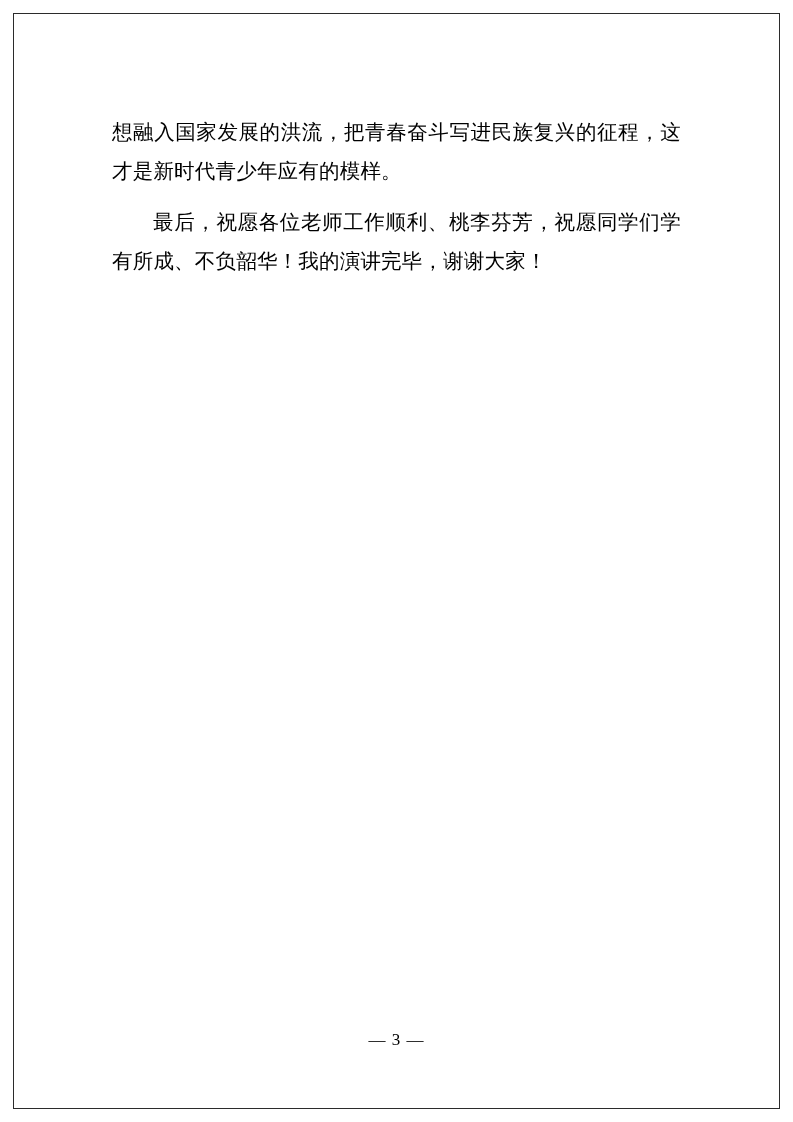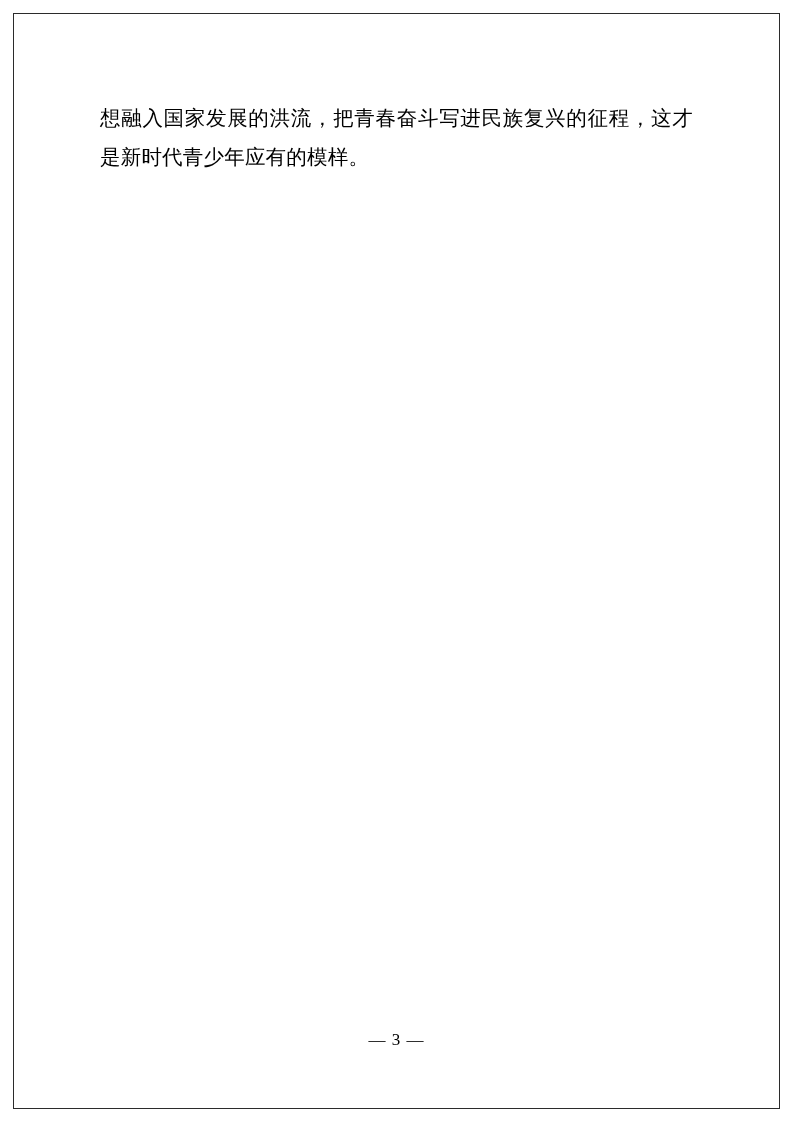--- a/index.html
+++ b/index.html
@@ -39,22 +39,22 @@
     top: 100px;
     left: 100px;
     width: 593px;
   }
   .para {
     font-size: 20.5px;
     line-height: 39px;
     text-align: justify;
     text-justify: inter-ideograph;
     letter-spacing: 0.2px;
-    margin: 0;
-    font-family: Liberation Mono, monospace;
+    margin: 12px;
+    font-family: Liberation Sans, sans-serif;
   }
   .para.indent {
     text-indent: 2em;
   }
   .footer {
     position: absolute;
     left: 0;
     right: 0;
     top: 1030px;
     text-align: center;
@@ -65,16 +65,17 @@
   }
 </style>
 </head>
 <body>
 
 <div class="page">
   <div class="page-border"></div>
 
   <div class="content">
     <p class="para">想融入国家发展的洪流，把青春奋斗写进民族复兴的征程，这才是新时代青少年应有的模样。</p>
+    <p class="para indent">最后，祝愿各位老师工作顺利、桃李芬芳，祝愿同学们学有所成、不负韶华！我的演讲完毕，谢谢大家！</p>
   </div>
 
   <div class="footer">— 3 —</div>
 </div>
 
 </body></html>

